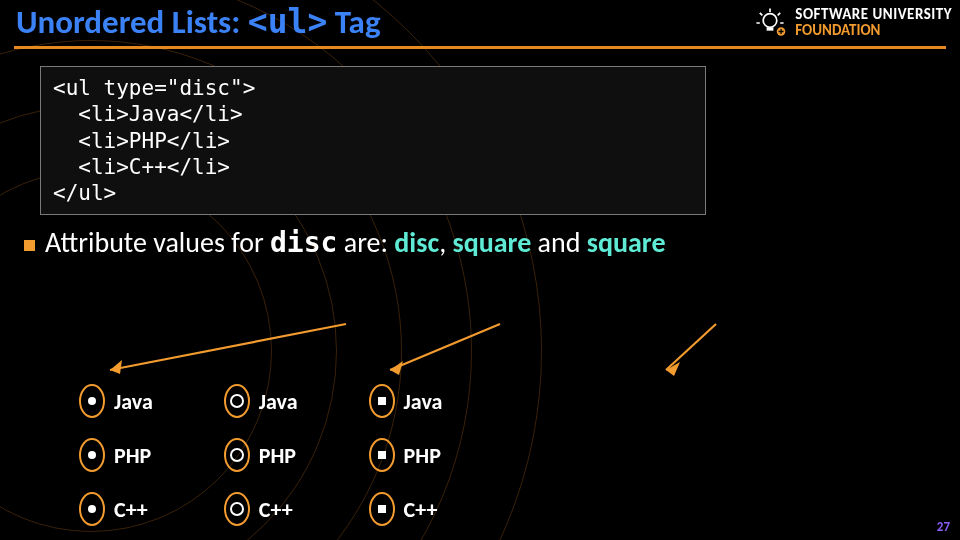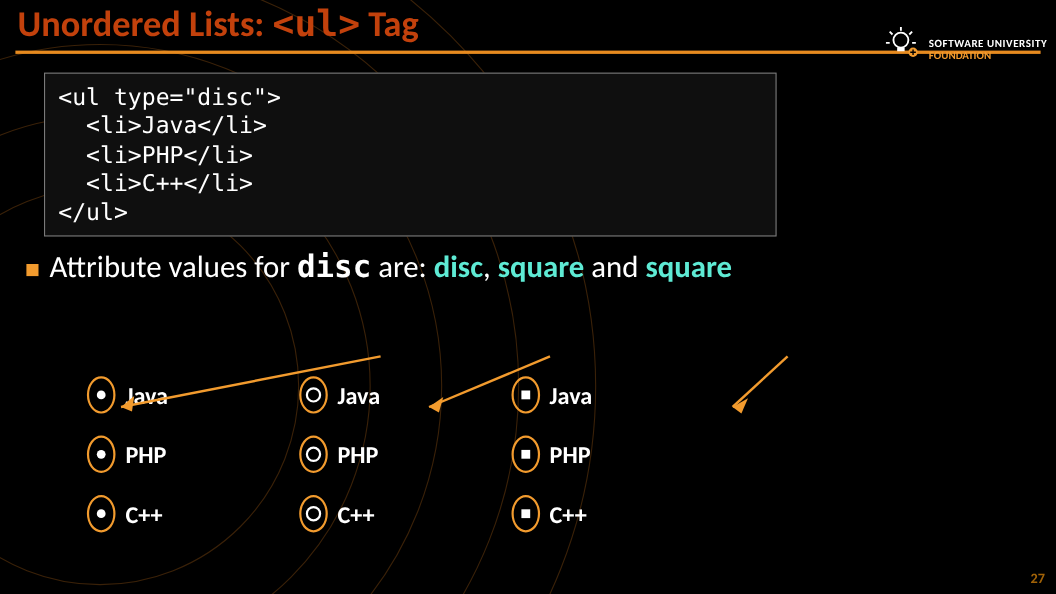--- a/index.html
+++ b/index.html
@@ -4,46 +4,46 @@
 <style>
   html,body{margin:0;padding:0;width:960px;height:540px;background:#000;font-family:"Segoe UI",Calibri,Arial,sans-serif;overflow:hidden}
   .slide{position:relative;width:960px;height:540px;color:#fff}
   .orbits{position:absolute;left:-360px;top:-100px;width:900px;height:900px;pointer-events:none}
   .orbits div{position:absolute;border:1px solid rgba(230,130,30,.25);border-radius:50%}
   .o1{left:0;top:0;width:900px;height:900px}
   .o2{left:70px;top:70px;width:760px;height:760px}
   .o3{left:140px;top:140px;width:620px;height:620px}
   .o4{left:205px;top:205px;width:490px;height:490px}
   .o5{left:270px;top:270px;width:360px;height:360px}
-  .title{position:absolute;left:16px;top:2px;color:#c2410c;font-size:33px;font-weight:700}
+  .title{position:absolute;left:16px;top:2px;color:#3b82f6;font-size:33px;font-weight:700}
   .title .code{font-family:Consolas,monospace}
   .rule{position:absolute;left:14px;top:46px;width:932px;height:0;border-top:3px solid #e68a1f}
-  .logo{position:absolute;right:8px;top:22px;color:#fff;font-size:10px;line-height:1.05;text-align:left;display:flex;gap:8px;align-items:flex-end}
+  .logo{position:absolute;right:8px;top:6px;color:#fff;font-size:15px;line-height:1.05;text-align:left;display:flex;gap:8px;align-items:center}
   .logo .txt b{font-weight:800;letter-spacing:.5px}
   .logo .txt span{color:#f29b2e;font-weight:700}
   .bulb{width:34px;height:34px}
   .body{position:absolute;left:16px;right:16px;top:58px}
   .line{font-size:28px;color:#fff;margin:4px 0 6px 8px}
   .sq{display:inline-block;width:11px;height:11px;background:#f29b2e;margin-right:10px;vertical-align:middle}
   .u{text-decoration:underline}
   .mono{font-family:Consolas,monospace;font-weight:700}
   .codebox{margin:8px 0 10px 24px;width:640px;border:1.5px solid #7a7a7a;background:#0f0f0f;padding:8px 12px;color:#fff;font-family:Consolas,monospace;font-size:21px;line-height:1.25;white-space:pre}
   .orange{color:#5eead4;font-weight:700}
-  .examples{position:absolute;left:80px;top:344px;display:flex;gap:120px}
+  .examples{position:absolute;left:80px;top:386px;display:flex;gap:72px}
   .col{display:flex;flex-direction:column;gap:24px}
   .item{display:flex;align-items:center;gap:10px;font-size:22px;font-weight:700;color:#fff}
   .bul{position:relative;width:24px;height:30px;display:flex;align-items:center;justify-content:center}
   .ell{position:absolute;width:22px;height:30px;border:2px solid #f29b2e;border-radius:50%}
   .disc{width:8px;height:8px;border-radius:50%;background:#fff}
   .circ{width:10px;height:10px;border:2px solid #fff;border-radius:50%}
   .sqr{width:8px;height:8px;background:#fff}
   .arrows{position:absolute;left:0;top:0;width:960px;height:540px;pointer-events:none}
   .arrows line{stroke:#f29b2e;stroke-width:2.2}
   .arrows polygon{fill:#f29b2e}
-  .pagenum{position:absolute;right:10px;bottom:6px;color:#a16207;font-size:13px;font-weight:700}
+  .pagenum{position:absolute;right:10px;bottom:6px;color:#8b5cf6;font-size:13px;font-weight:700}
 </style>
 </head>
 <body>
 
 <div class="slide">
   <div class="orbits">
     <div class="o1"></div>
       <div class="o2"></div>
       <div class="o3"></div>
       <div class="o4"></div>

